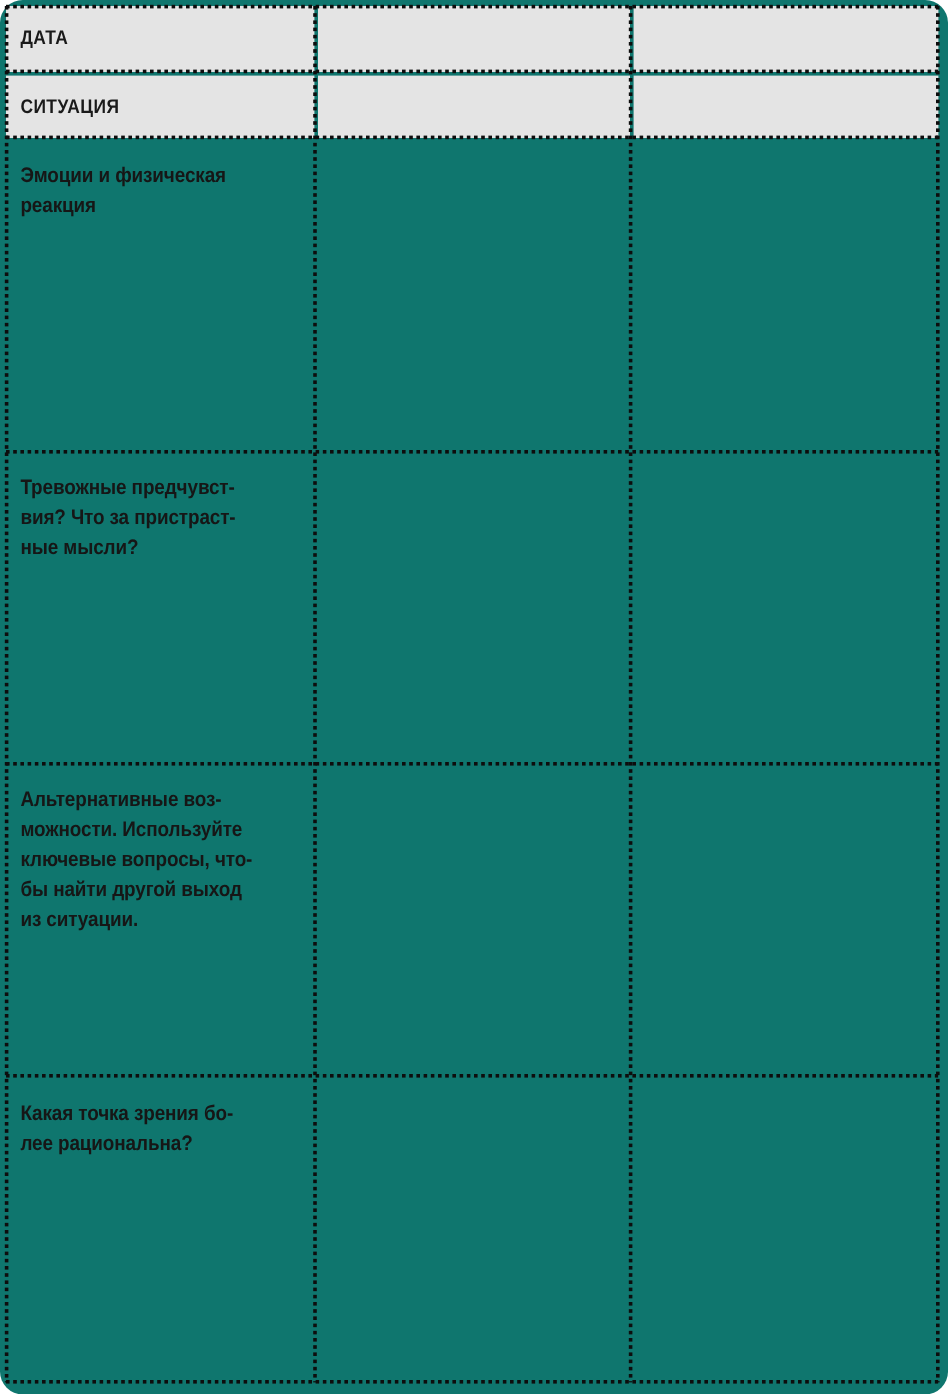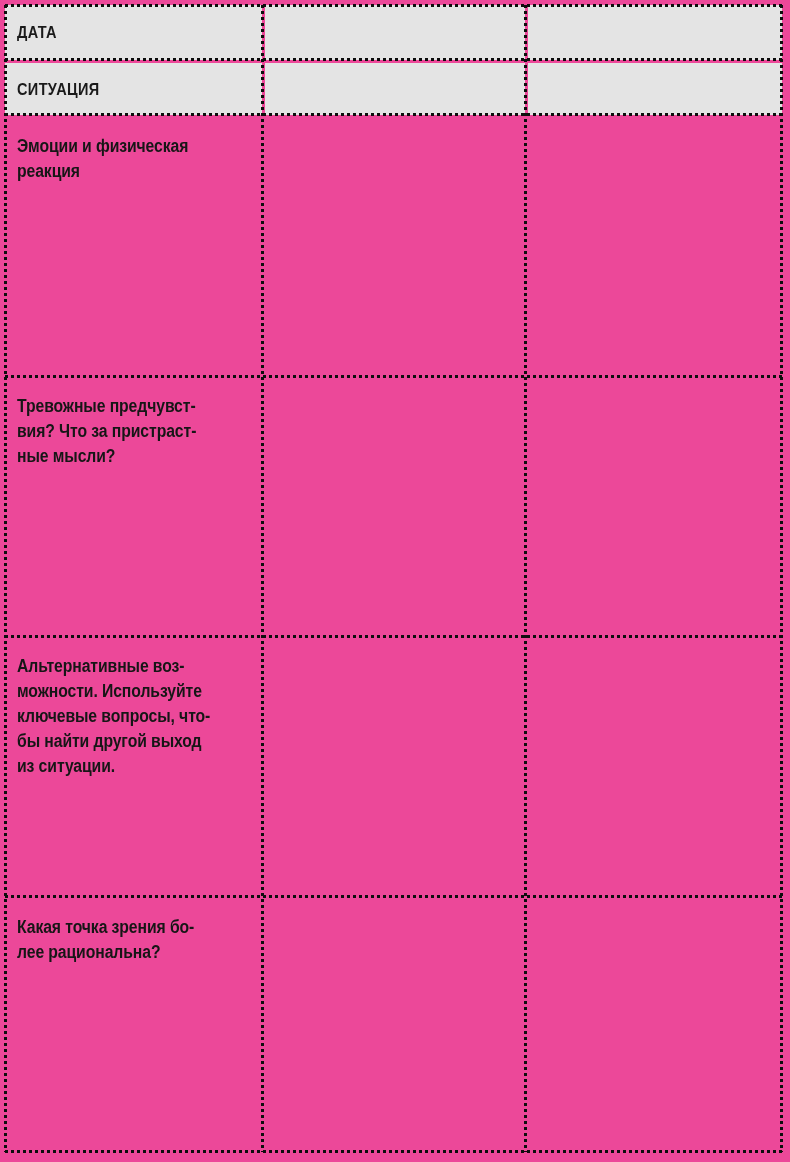--- a/index.html
+++ b/index.html
@@ -13,21 +13,22 @@
     height: 1162px;
     overflow: hidden;
     font-family: "Liberation Sans", "DejaVu Sans", sans-serif;
     -webkit-font-smoothing: antialiased;
   }
 
   .sheet {
     position: relative;
     width: 790px;
     height: 1162px;
-    background: #ec4899;
+    background: #0f766e;
+    border-radius: 19px;
   }
 
   
   .rule {
     position: absolute;
     background-repeat: repeat;
     pointer-events: none;
   }
   .rule.h {
     left: 5px;

